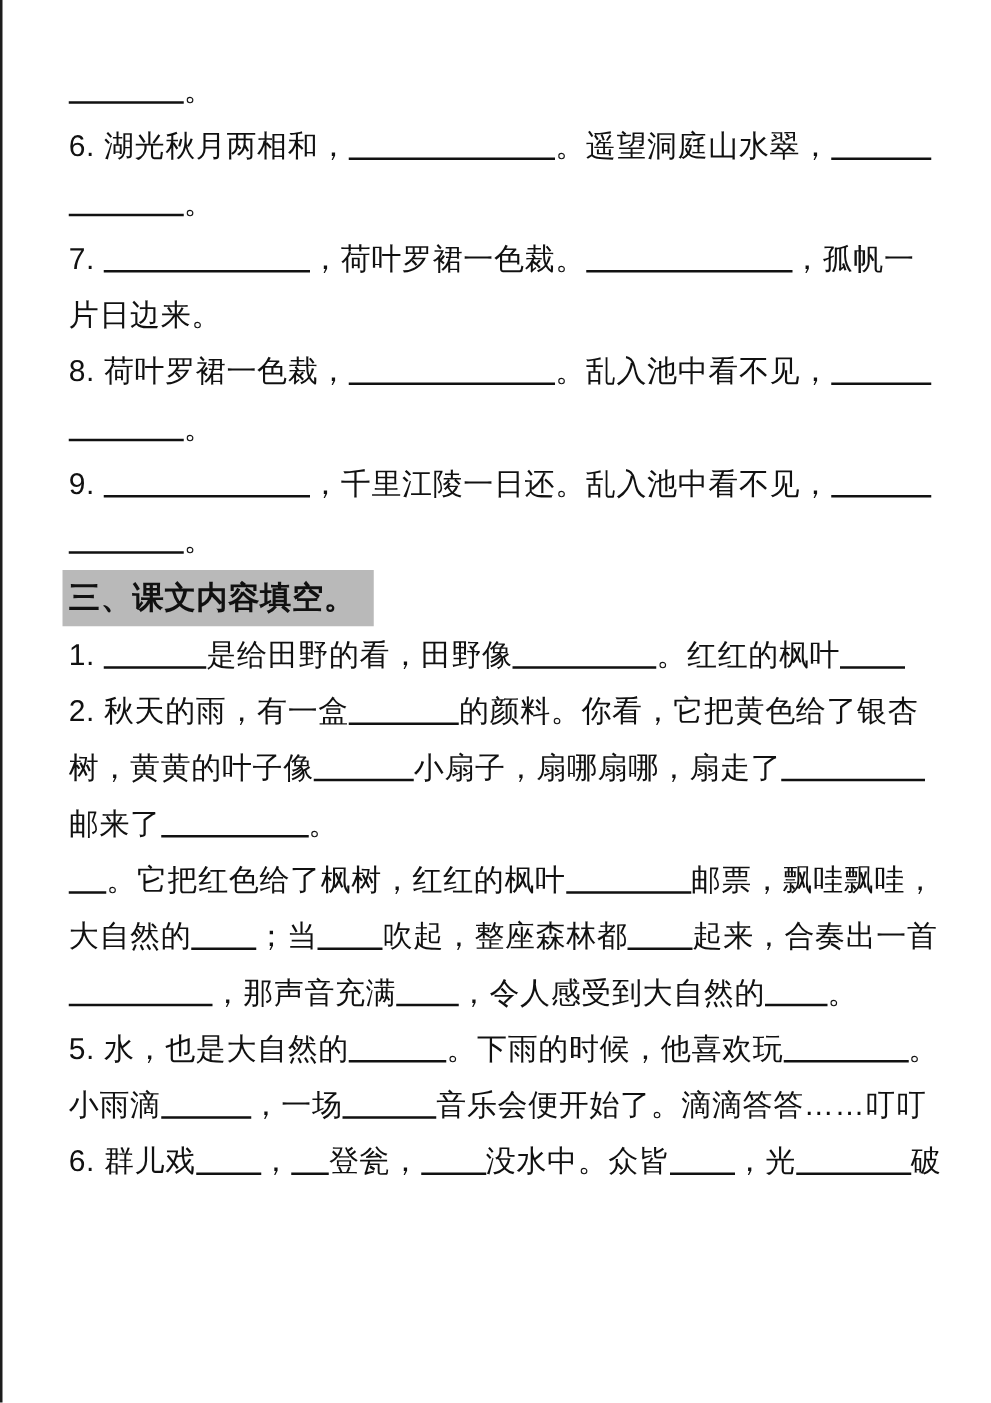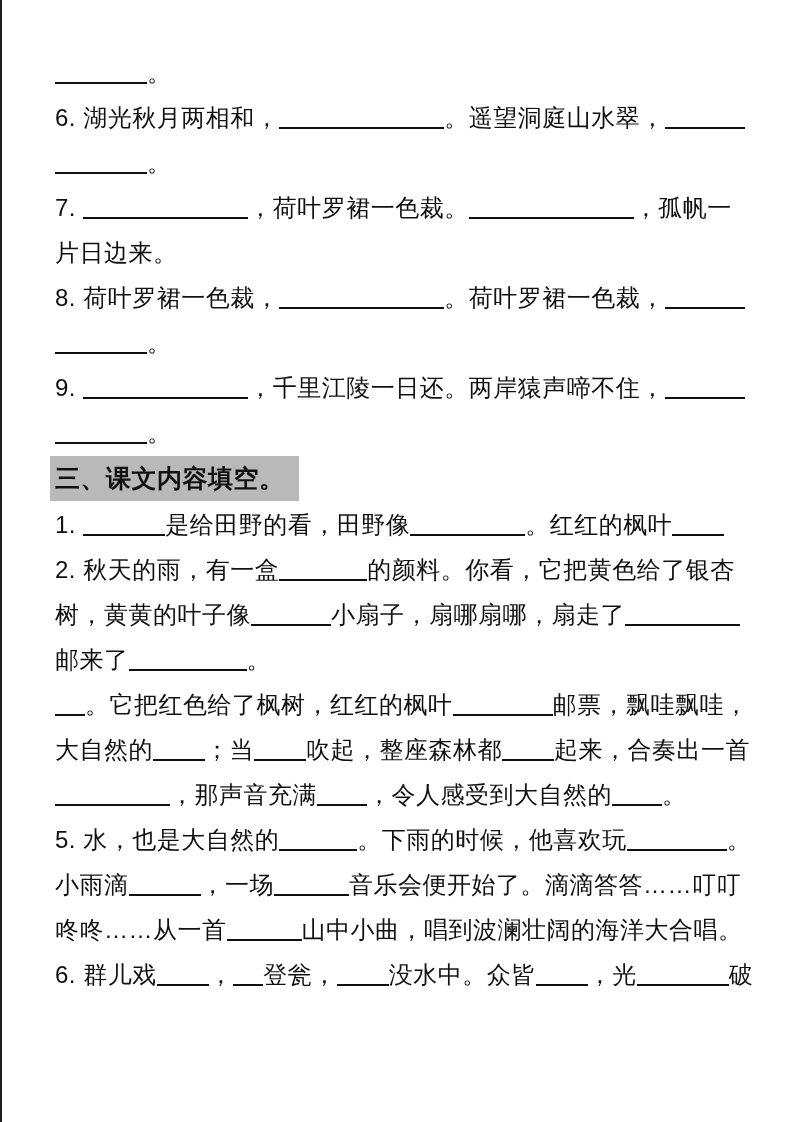--- a/index.html
+++ b/index.html
@@ -64,32 +64,31 @@
 
 <div class="edge-line" style="background: rgb(28, 28, 28);"></div>
 
 <div class="content">
   <div>
       <div class="line"><span class="blank" style="width: 92px; border-bottom-color: rgb(17, 17, 17);"></span><span class="seg-text">。</span></div>
       <div class="line"><span class="seg-text">6. 湖光秋月两相和，</span><span class="blank" style="width: 165px; border-bottom-color: rgb(17, 17, 17);"></span><span class="seg-text">。遥望洞庭山水翠，</span><span class="blank" style="width: 80px; border-bottom-color: rgb(17, 17, 17);"></span></div>
       <div class="line"><span class="blank" style="width: 92px; border-bottom-color: rgb(17, 17, 17);"></span><span class="seg-text">。</span></div>
       <div class="line"><span class="seg-text">7. </span><span class="blank" style="width: 165px; border-bottom-color: rgb(17, 17, 17);"></span><span class="seg-text">，荷叶罗裙一色裁。</span><span class="blank" style="width: 165px; border-bottom-color: rgb(17, 17, 17);"></span><span class="seg-text">，孤帆一</span></div>
       <div class="line"><span class="seg-text">片日边来。</span></div>
-      <div class="line"><span class="seg-text">8. 荷叶罗裙一色裁，</span><span class="blank" style="width: 165px; border-bottom-color: rgb(17, 17, 17);"></span><span class="seg-text">。荷叶罗裙一色裁，</span><span class="blank" style="width: 80px; border-bottom-color: rgb(17, 17, 17);"></span></div>
+      <div class="line"><span class="seg-text">8. 荷叶罗裙一色裁，</span><span class="blank" style="width: 165px; border-bottom-color: rgb(17, 17, 17);"></span><span class="seg-text">。乱入池中看不见，</span><span class="blank" style="width: 80px; border-bottom-color: rgb(17, 17, 17);"></span></div>
       <div class="line"><span class="blank" style="width: 92px; border-bottom-color: rgb(17, 17, 17);"></span><span class="seg-text">。</span></div>
-      <div class="line"><span class="seg-text">9. </span><span class="blank" style="width: 165px; border-bottom-color: rgb(17, 17, 17);"></span><span class="seg-text">，千里江陵一日还。两岸猿声啼不住，</span><span class="blank" style="width: 80px; border-bottom-color: rgb(17, 17, 17);"></span></div>
+      <div class="line"><span class="seg-text">9. </span><span class="blank" style="width: 165px; border-bottom-color: rgb(17, 17, 17);"></span><span class="seg-text">，千里江陵一日还。乱入池中看不见，</span><span class="blank" style="width: 80px; border-bottom-color: rgb(17, 17, 17);"></span></div>
       <div class="line"><span class="blank" style="width: 92px; border-bottom-color: rgb(17, 17, 17);"></span><span class="seg-text">。</span></div>
       <div class="line header-line">
         <span class="header-badge" style="background: rgb(185, 185, 185);">三、课文内容填空。</span>
       </div>
       <div class="line"><span class="seg-text">1. </span><span class="blank" style="width: 82px; border-bottom-color: rgb(17, 17, 17);"></span><span class="seg-text">是给田野的看，田野像</span><span class="blank" style="width: 115px; border-bottom-color: rgb(17, 17, 17);"></span><span class="seg-text">。红红的枫叶</span><span class="blank" style="width: 52px; border-bottom-color: rgb(17, 17, 17);"></span></div>
       <div class="line"><span class="seg-text">2. 秋天的雨，有一盒</span><span class="blank" style="width: 88px; border-bottom-color: rgb(17, 17, 17);"></span><span class="seg-text">的颜料。你看，它把黄色给了银杏</span></div>
       <div class="line"><span class="seg-text">树，黄黄的叶子像</span><span class="blank" style="width: 80px; border-bottom-color: rgb(17, 17, 17);"></span><span class="seg-text">小扇子，扇哪扇哪，扇走了</span><span class="blank" style="width: 115px; border-bottom-color: rgb(17, 17, 17);"></span></div>
       <div class="line"><span class="seg-text">邮来了</span><span class="blank" style="width: 118px; border-bottom-color: rgb(17, 17, 17);"></span><span class="seg-text">。</span></div>
       <div class="line"><span class="blank" style="width: 30px; border-bottom-color: rgb(17, 17, 17);"></span><span class="seg-text">。它把红色给了枫树，红红的枫叶</span><span class="blank" style="width: 100px; border-bottom-color: rgb(17, 17, 17);"></span><span class="seg-text">邮票，飘哇飘哇，</span></div>
       <div class="line"><span class="seg-text">大自然的</span><span class="blank" style="width: 52px; border-bottom-color: rgb(17, 17, 17);"></span><span class="seg-text">；当</span><span class="blank" style="width: 52px; border-bottom-color: rgb(17, 17, 17);"></span><span class="seg-text">吹起，整座森林都</span><span class="blank" style="width: 52px; border-bottom-color: rgb(17, 17, 17);"></span><span class="seg-text">起来，合奏出一首</span></div>
       <div class="line"><span class="blank" style="width: 115px; border-bottom-color: rgb(17, 17, 17);"></span><span class="seg-text">，那声音充满</span><span class="blank" style="width: 50px; border-bottom-color: rgb(17, 17, 17);"></span><span class="seg-text">，令人感受到大自然的</span><span class="blank" style="width: 50px; border-bottom-color: rgb(17, 17, 17);"></span><span class="seg-text">。</span></div>
       <div class="line"><span class="seg-text">5. 水，也是大自然的</span><span class="blank" style="width: 78px; border-bottom-color: rgb(17, 17, 17);"></span><span class="seg-text">。下雨的时候，他喜欢玩</span><span class="blank" style="width: 100px; border-bottom-color: rgb(17, 17, 17);"></span><span class="seg-text">。</span></div>
       <div class="line"><span class="seg-text">小雨滴</span><span class="blank" style="width: 72px; border-bottom-color: rgb(17, 17, 17);"></span><span class="seg-text">，一场</span><span class="blank" style="width: 75px; border-bottom-color: rgb(17, 17, 17);"></span><span class="seg-text">音乐会便开始了。滴滴答答……叮叮</span></div>
-      <div class="line"><span class="seg-text">咚咚……从一首</span><span class="blank" style="width: 75px; border-bottom-color: rgb(17, 17, 17);"></span><span class="seg-text">山中小曲，唱到波澜壮阔的海洋大合唱。</span></div>
       <div class="line"><span class="seg-text">6. 群儿戏</span><span class="blank" style="width: 52px; border-bottom-color: rgb(17, 17, 17);"></span><span class="seg-text">，</span><span class="blank" style="width: 30px; border-bottom-color: rgb(17, 17, 17);"></span><span class="seg-text">登瓮，</span><span class="blank" style="width: 52px; border-bottom-color: rgb(17, 17, 17);"></span><span class="seg-text">没水中。众皆</span><span class="blank" style="width: 52px; border-bottom-color: rgb(17, 17, 17);"></span><span class="seg-text">，光</span><span class="blank" style="width: 92px; border-bottom-color: rgb(17, 17, 17);"></span><span class="seg-text">破</span></div>
     </div>
 </div>
 
 </body></html>

